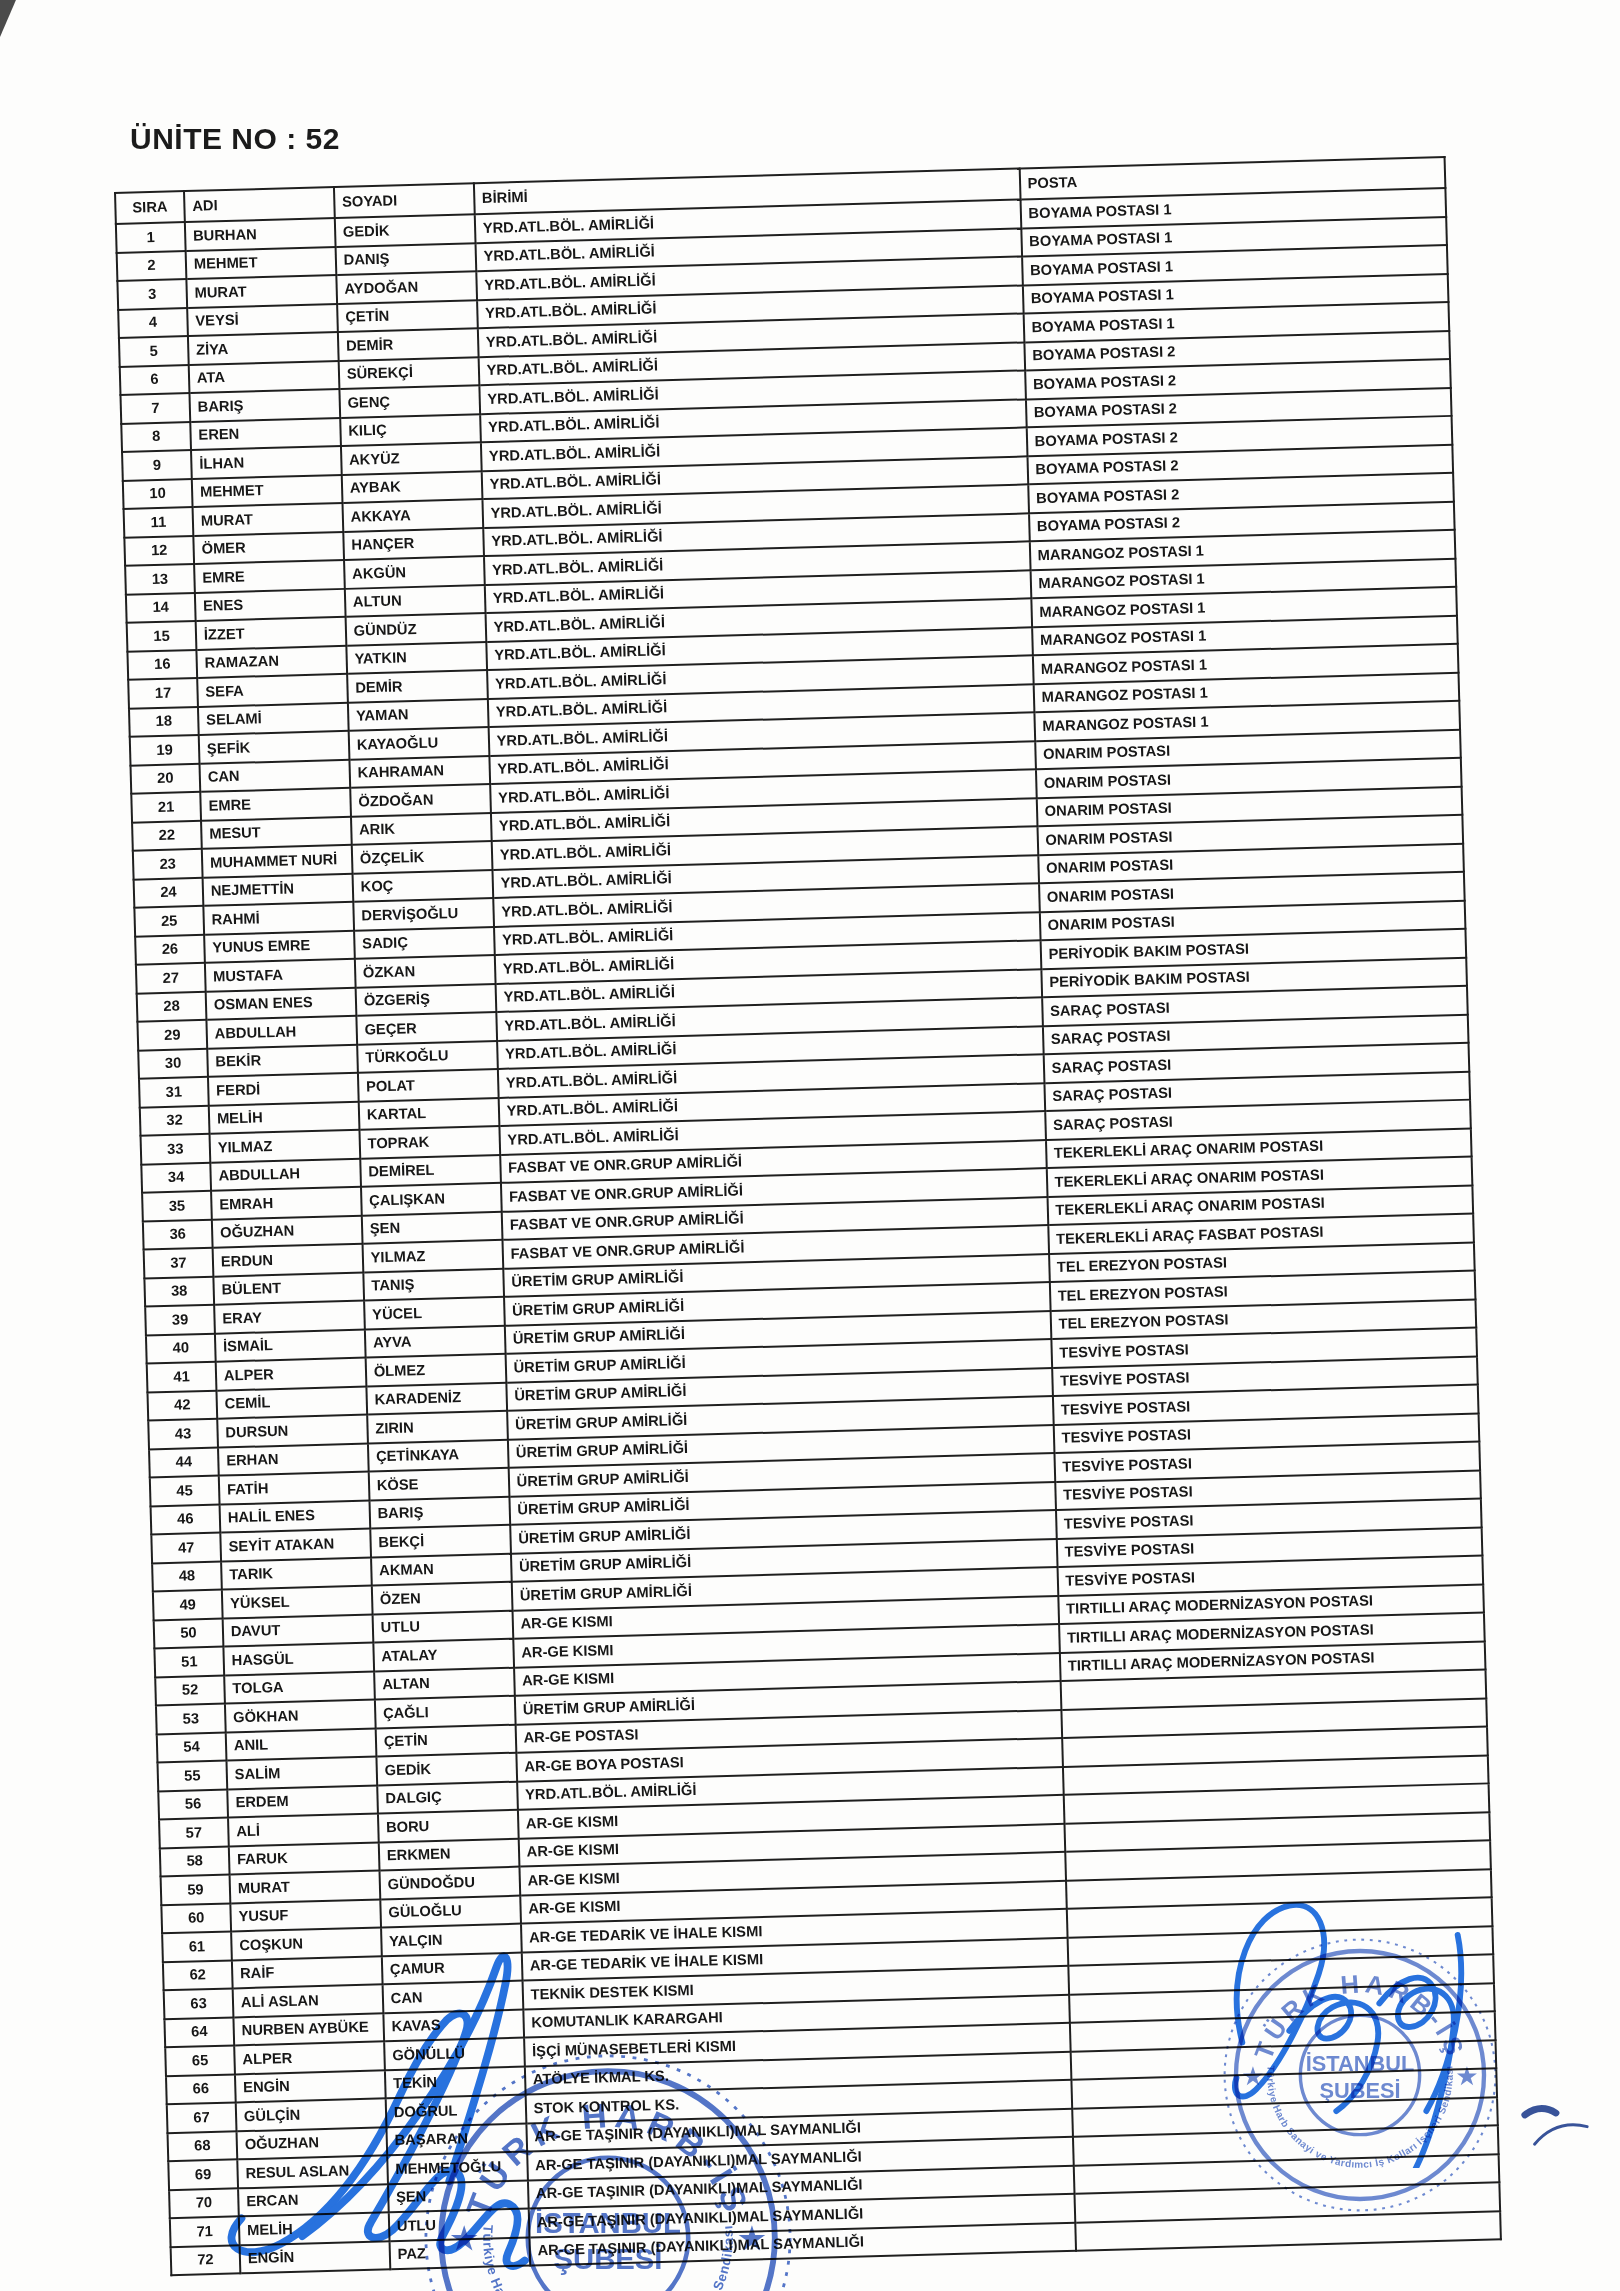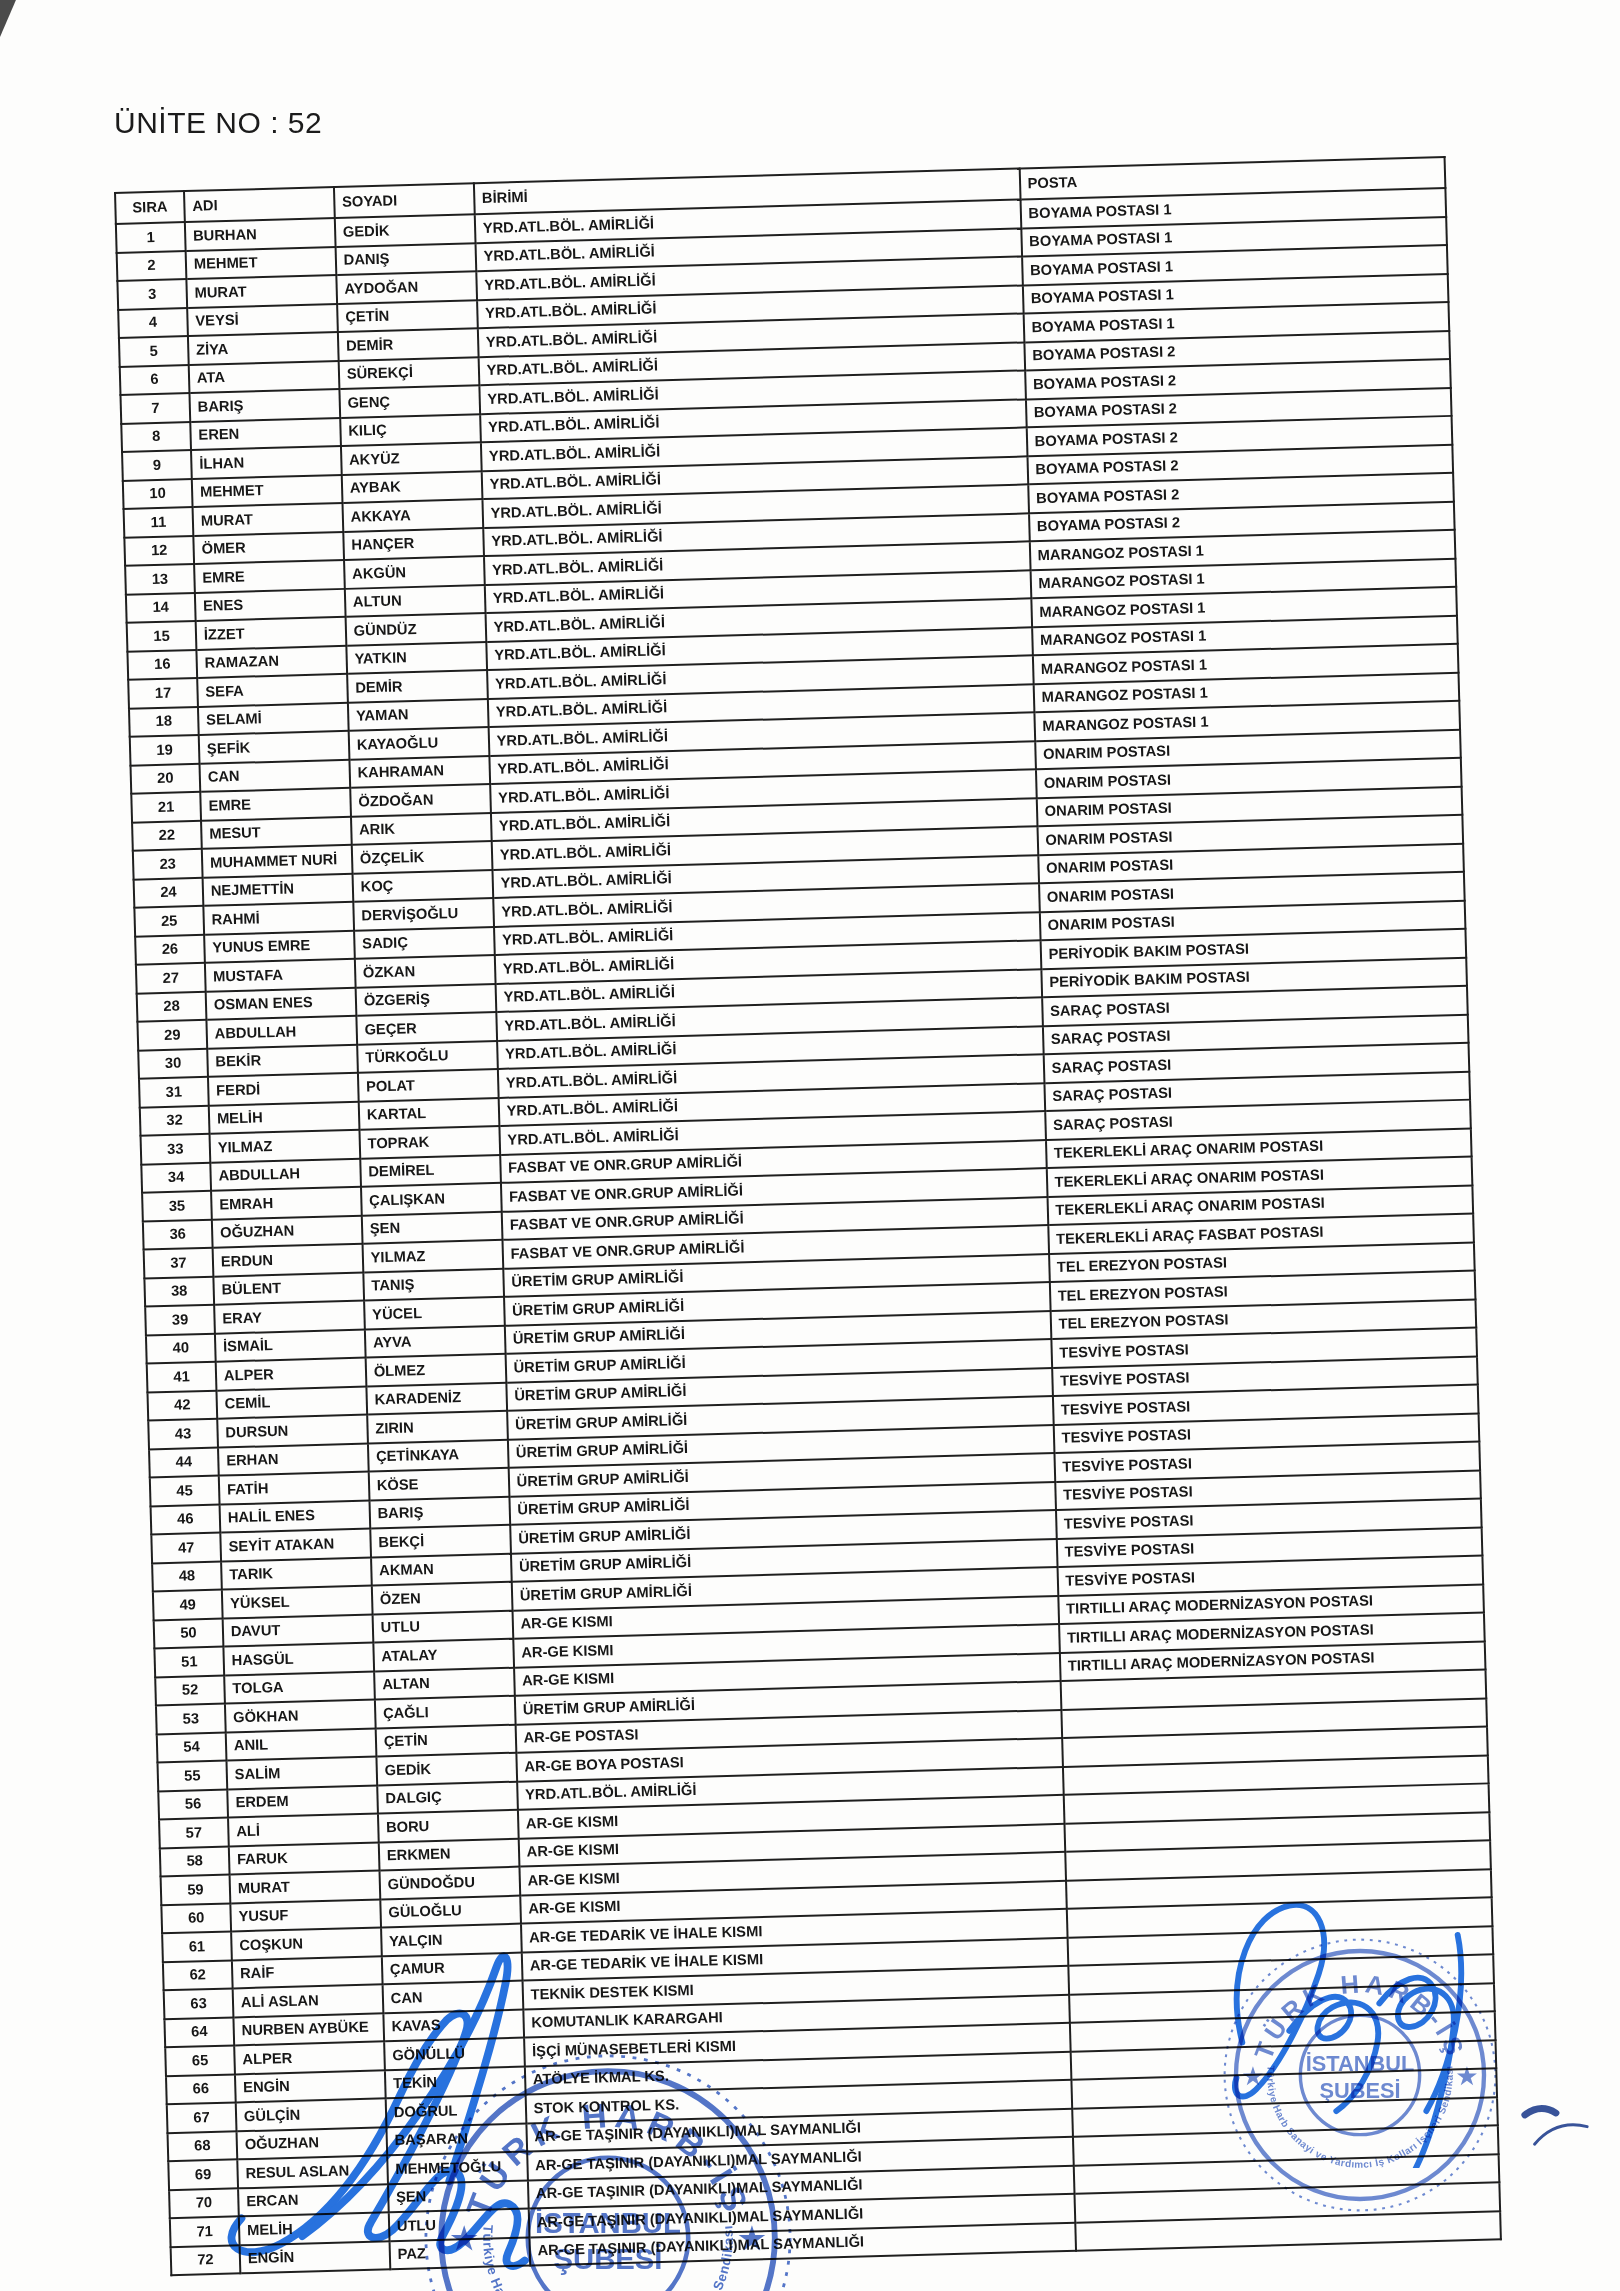--- a/index.html
+++ b/index.html
@@ -13,22 +13,22 @@
     color:#161616;
   }
   .corner-artifact{
     position:absolute;left:0;top:0;width:29px;height:37px;
     background:#2b2b2b;
     clip-path:polygon(0 0, 55% 0, 0 100%);
     opacity:.85;
   }
   .title{
     position:absolute;left:114px;top:106px;
-    margin:0;
-    font-size:30px;font-weight:normal;letter-spacing:0.5px;
+    margin:16px;
+    font-size:30px;font-weight:bold;letter-spacing:0.5px;
     color:#1b1b1b;
   }
   .roster{
     position:absolute;left:114px;top:192px;
     width:1292px;
     border-collapse:collapse;
     transform:rotate(-1.55deg);
     transform-origin:0 0;
     table-layout:fixed;
   }

